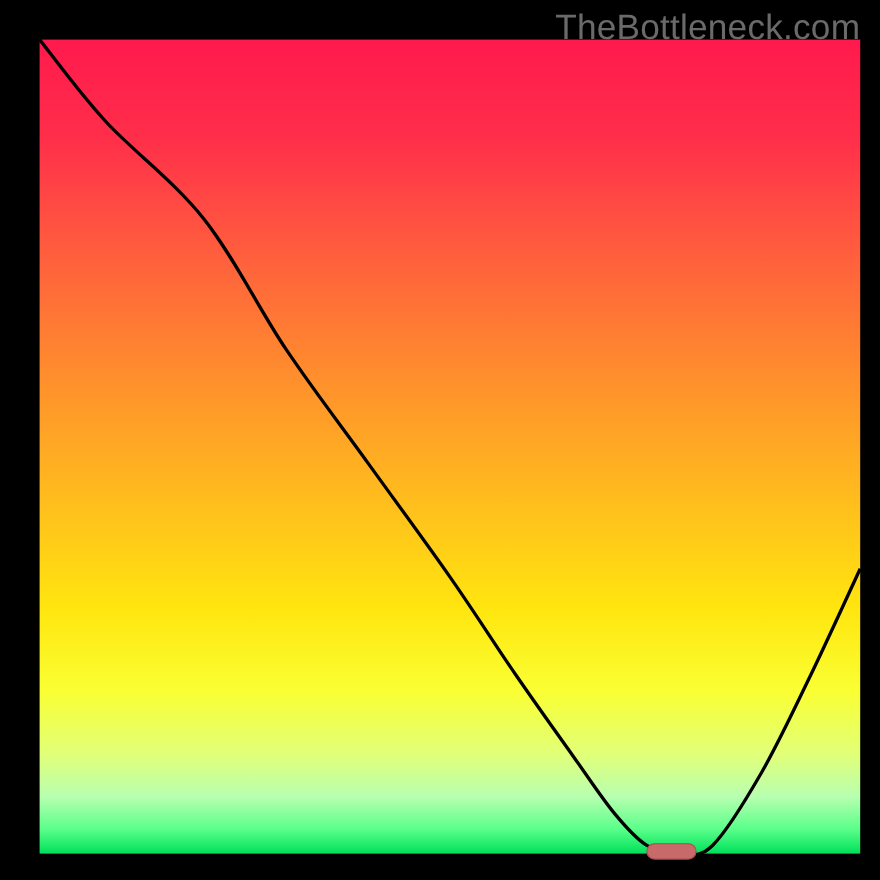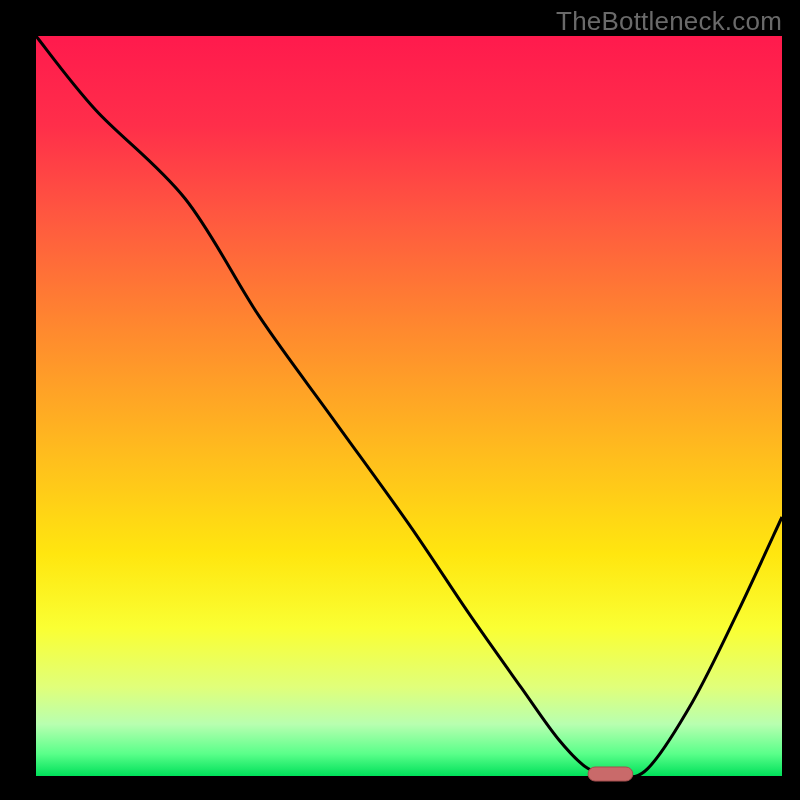--- a/index.html
+++ b/index.html
@@ -15,21 +15,21 @@
     width: 800px;
     height: 800px;
     background: #000;
   }
   .watermark {
     position: absolute;
     top: 6px;
     right: 18px;
     color: #6a6a6a;
     font-family: Arial, Helvetica, sans-serif;
-    font-size: 26px;
+    font-size: 32px;
     font-weight: 500;
     letter-spacing: 0.2px;
   }
   svg {
     position: absolute;
     top: 0;
     left: 0;
   }
 </style>
 </head>

